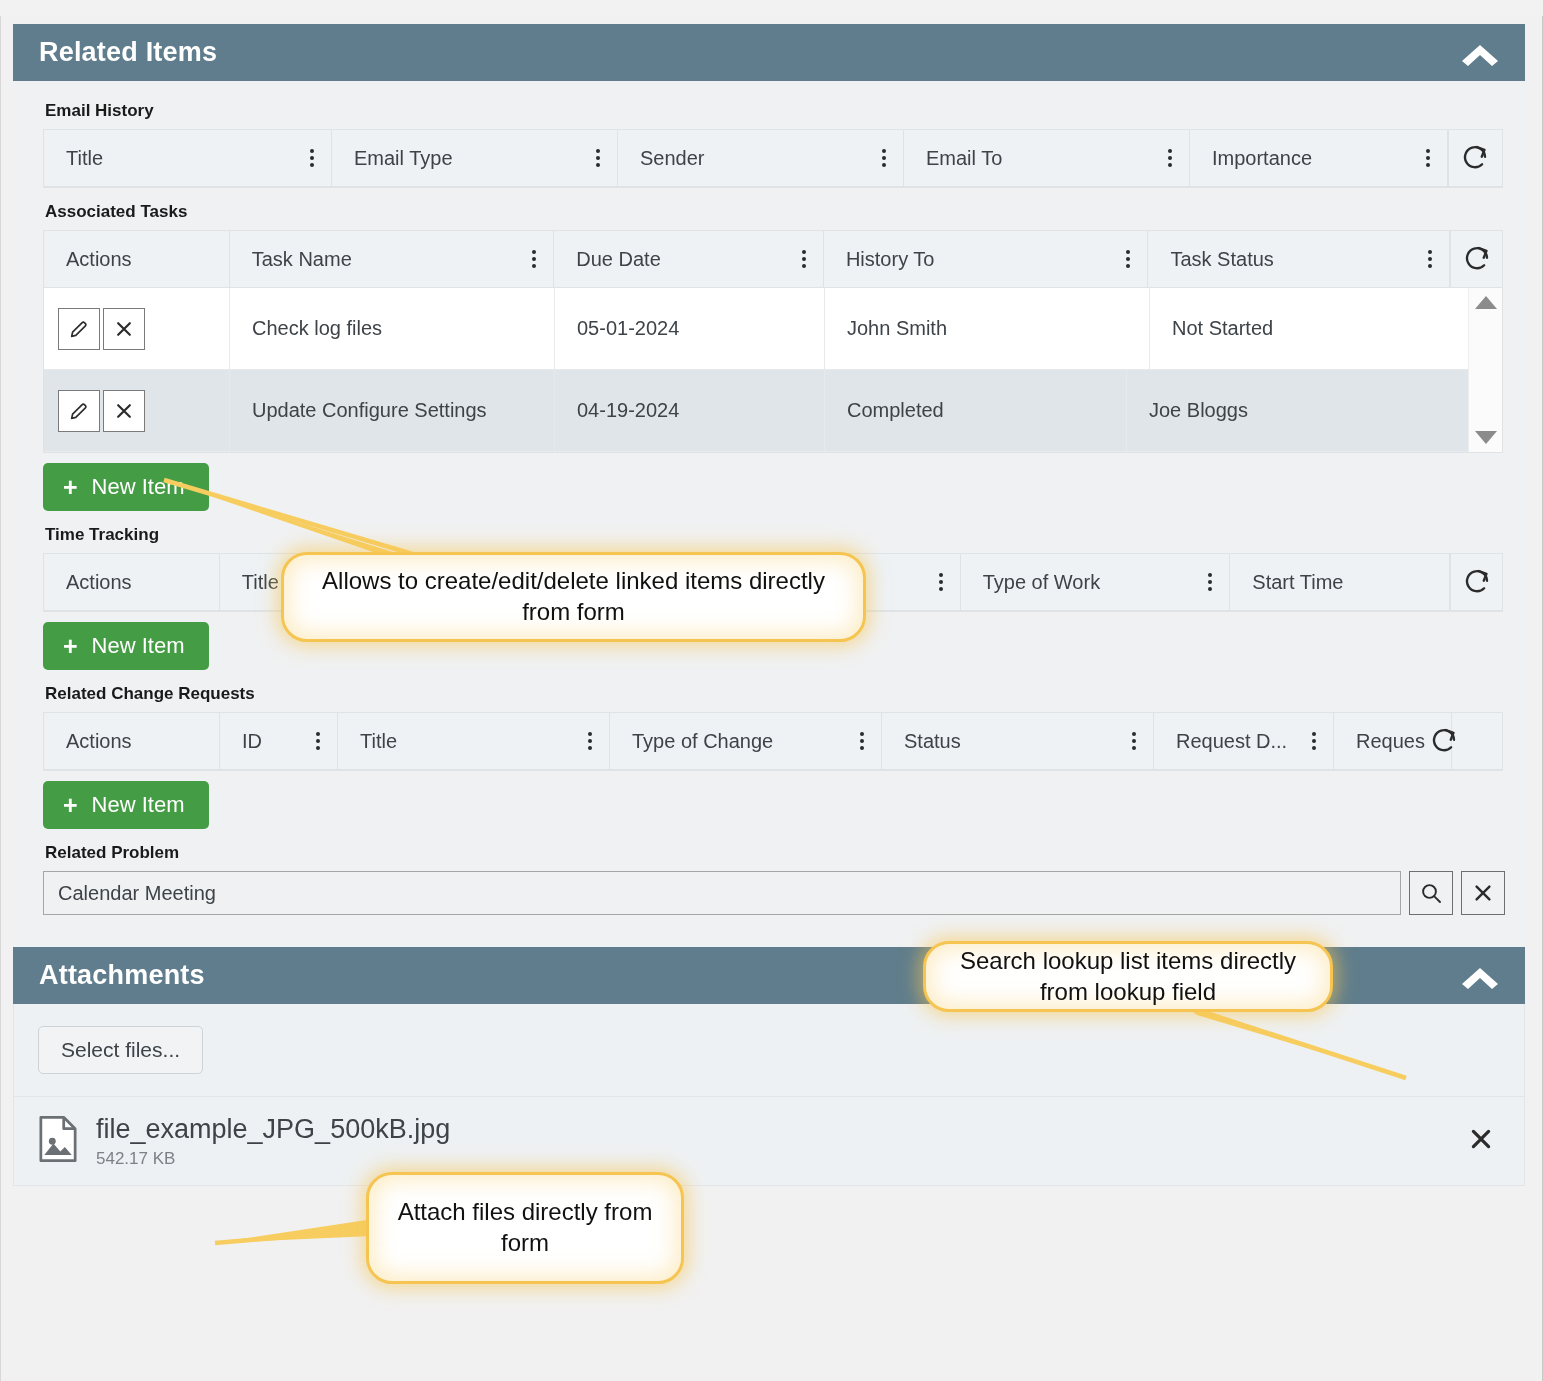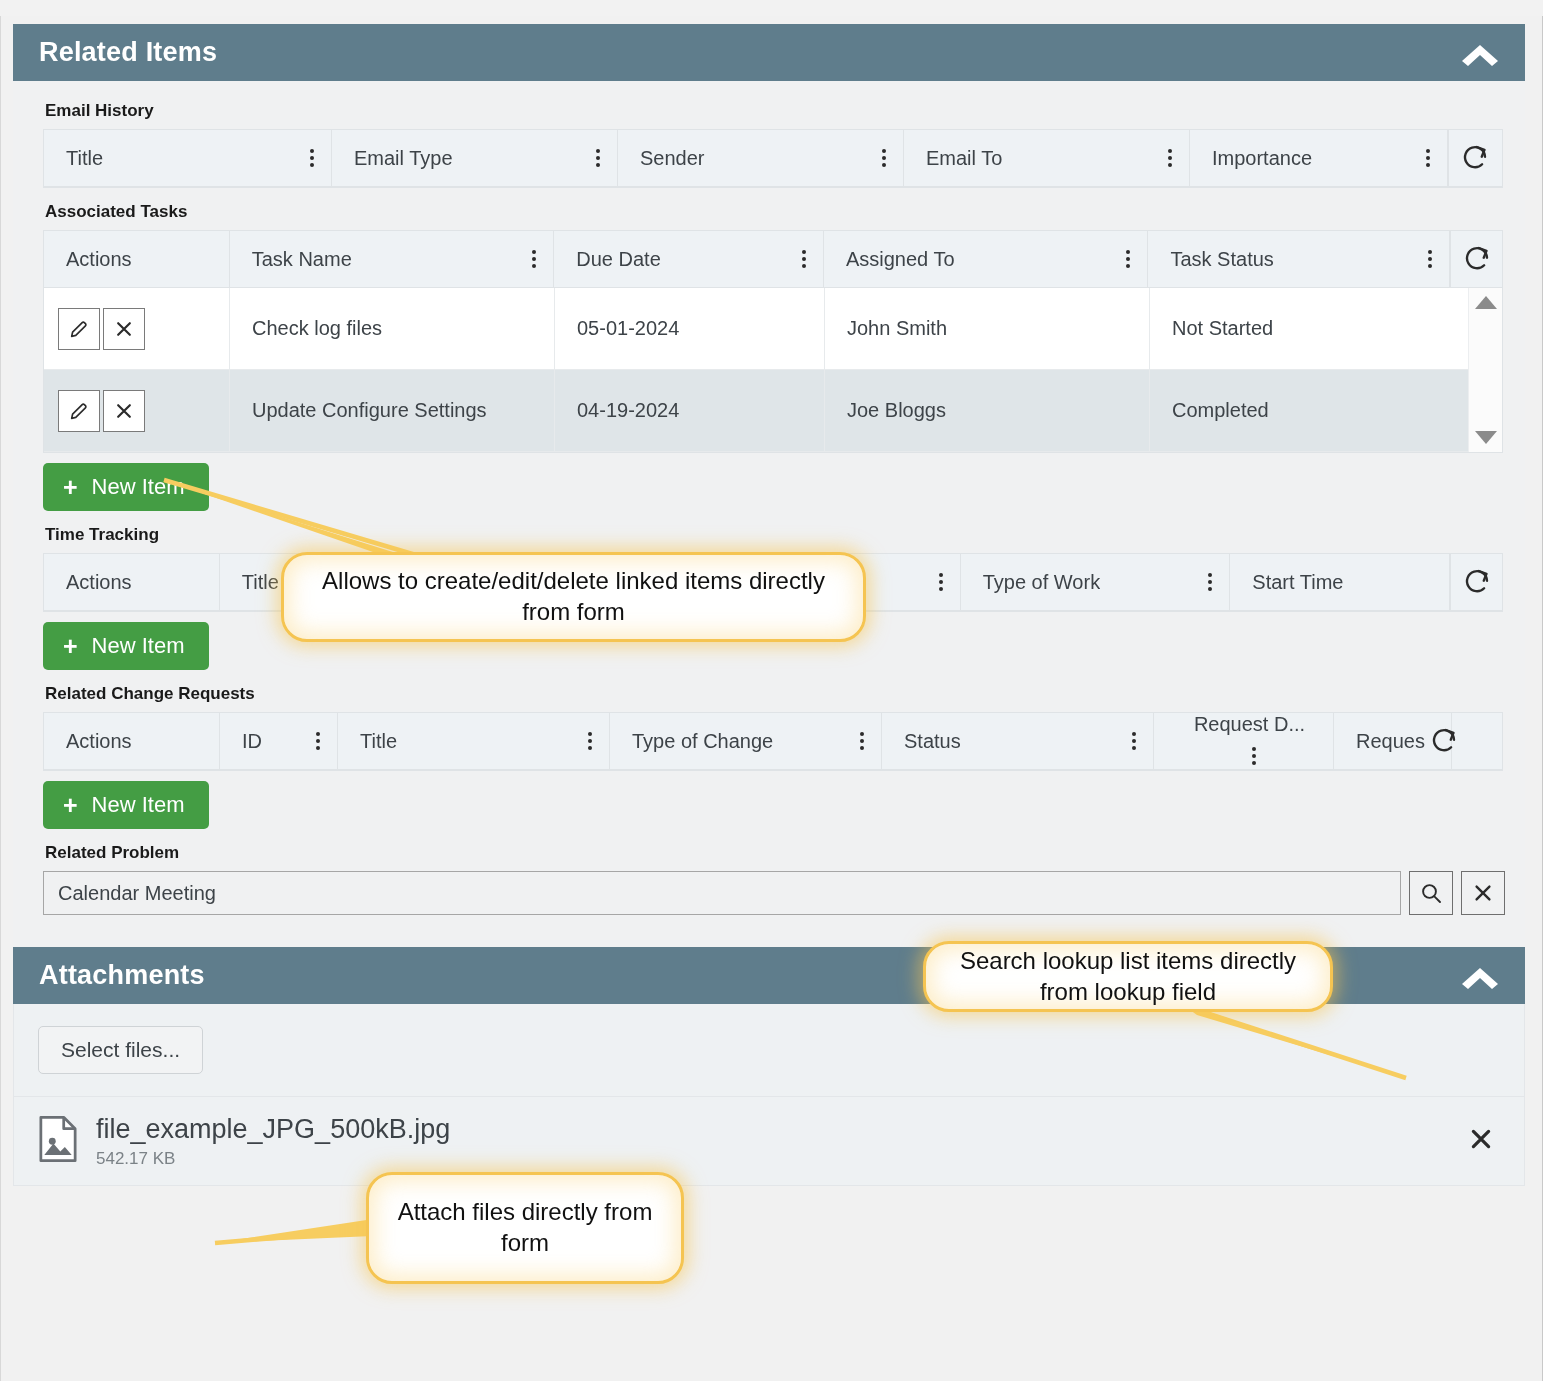--- a/index.html
+++ b/index.html
@@ -322,21 +322,21 @@
           </div>
           <div class="gh" style="width:270px;">
             <span class="lbl">Due Date</span>
             <span class="kebab">
                 <i></i>
                 <i></i>
                 <i></i>
               </span>
           </div>
           <div class="gh" style="width:325px;">
-            <span class="lbl">Assigned To</span>
+            <span class="lbl">History To</span>
             <span class="kebab">
                 <i></i>
                 <i></i>
                 <i></i>
               </span>
           </div>
           <div class="gh" style="width:302px;">
             <span class="lbl">Task Status</span>
             <span class="kebab">
                 <i></i>
@@ -391,25 +391,25 @@
                 <path d="M5 5 L19 19 M19 5 L5 19"></path>
               </svg>
             </span>
           </div>
           <div class="gc" style="width:325px;">
               <span>Update Configure Settings</span>
             </div>
           <div class="gc" style="width:270px;">
               <span>04-19-2024</span>
             </div>
+          <div class="gc" style="width:302px;">
+              <span>Completed</span>
+            </div>
           <div class="gc" style="width:325px;">
               <span>Joe Bloggs</span>
-            </div>
-          <div class="gc" style="width:302px;">
-              <span>Completed</span>
             </div>
         </div>
 
         <div class="vscroll">
           <span class="tri up"></span>
           <span class="tri down"></span>
         </div>
       </div>
 
       <button class="btn-new">
@@ -505,21 +505,21 @@
               </span>
           </div>
           <div class="gh" style="width:272px;">
             <span class="lbl">Status</span>
             <span class="kebab">
                 <i></i>
                 <i></i>
                 <i></i>
               </span>
           </div>
-          <div class="gh" style="width:180px;flex-direction:column;">
+          <div class="gh" style="width:180px;">
             <span class="lbl">Request D...</span>
             <span class="kebab">
                 <i></i>
                 <i></i>
                 <i></i>
               </span>
           </div>
           <div class="gh" style="width:118px;">
             <span class="lbl">Reques</span>
           </div>

